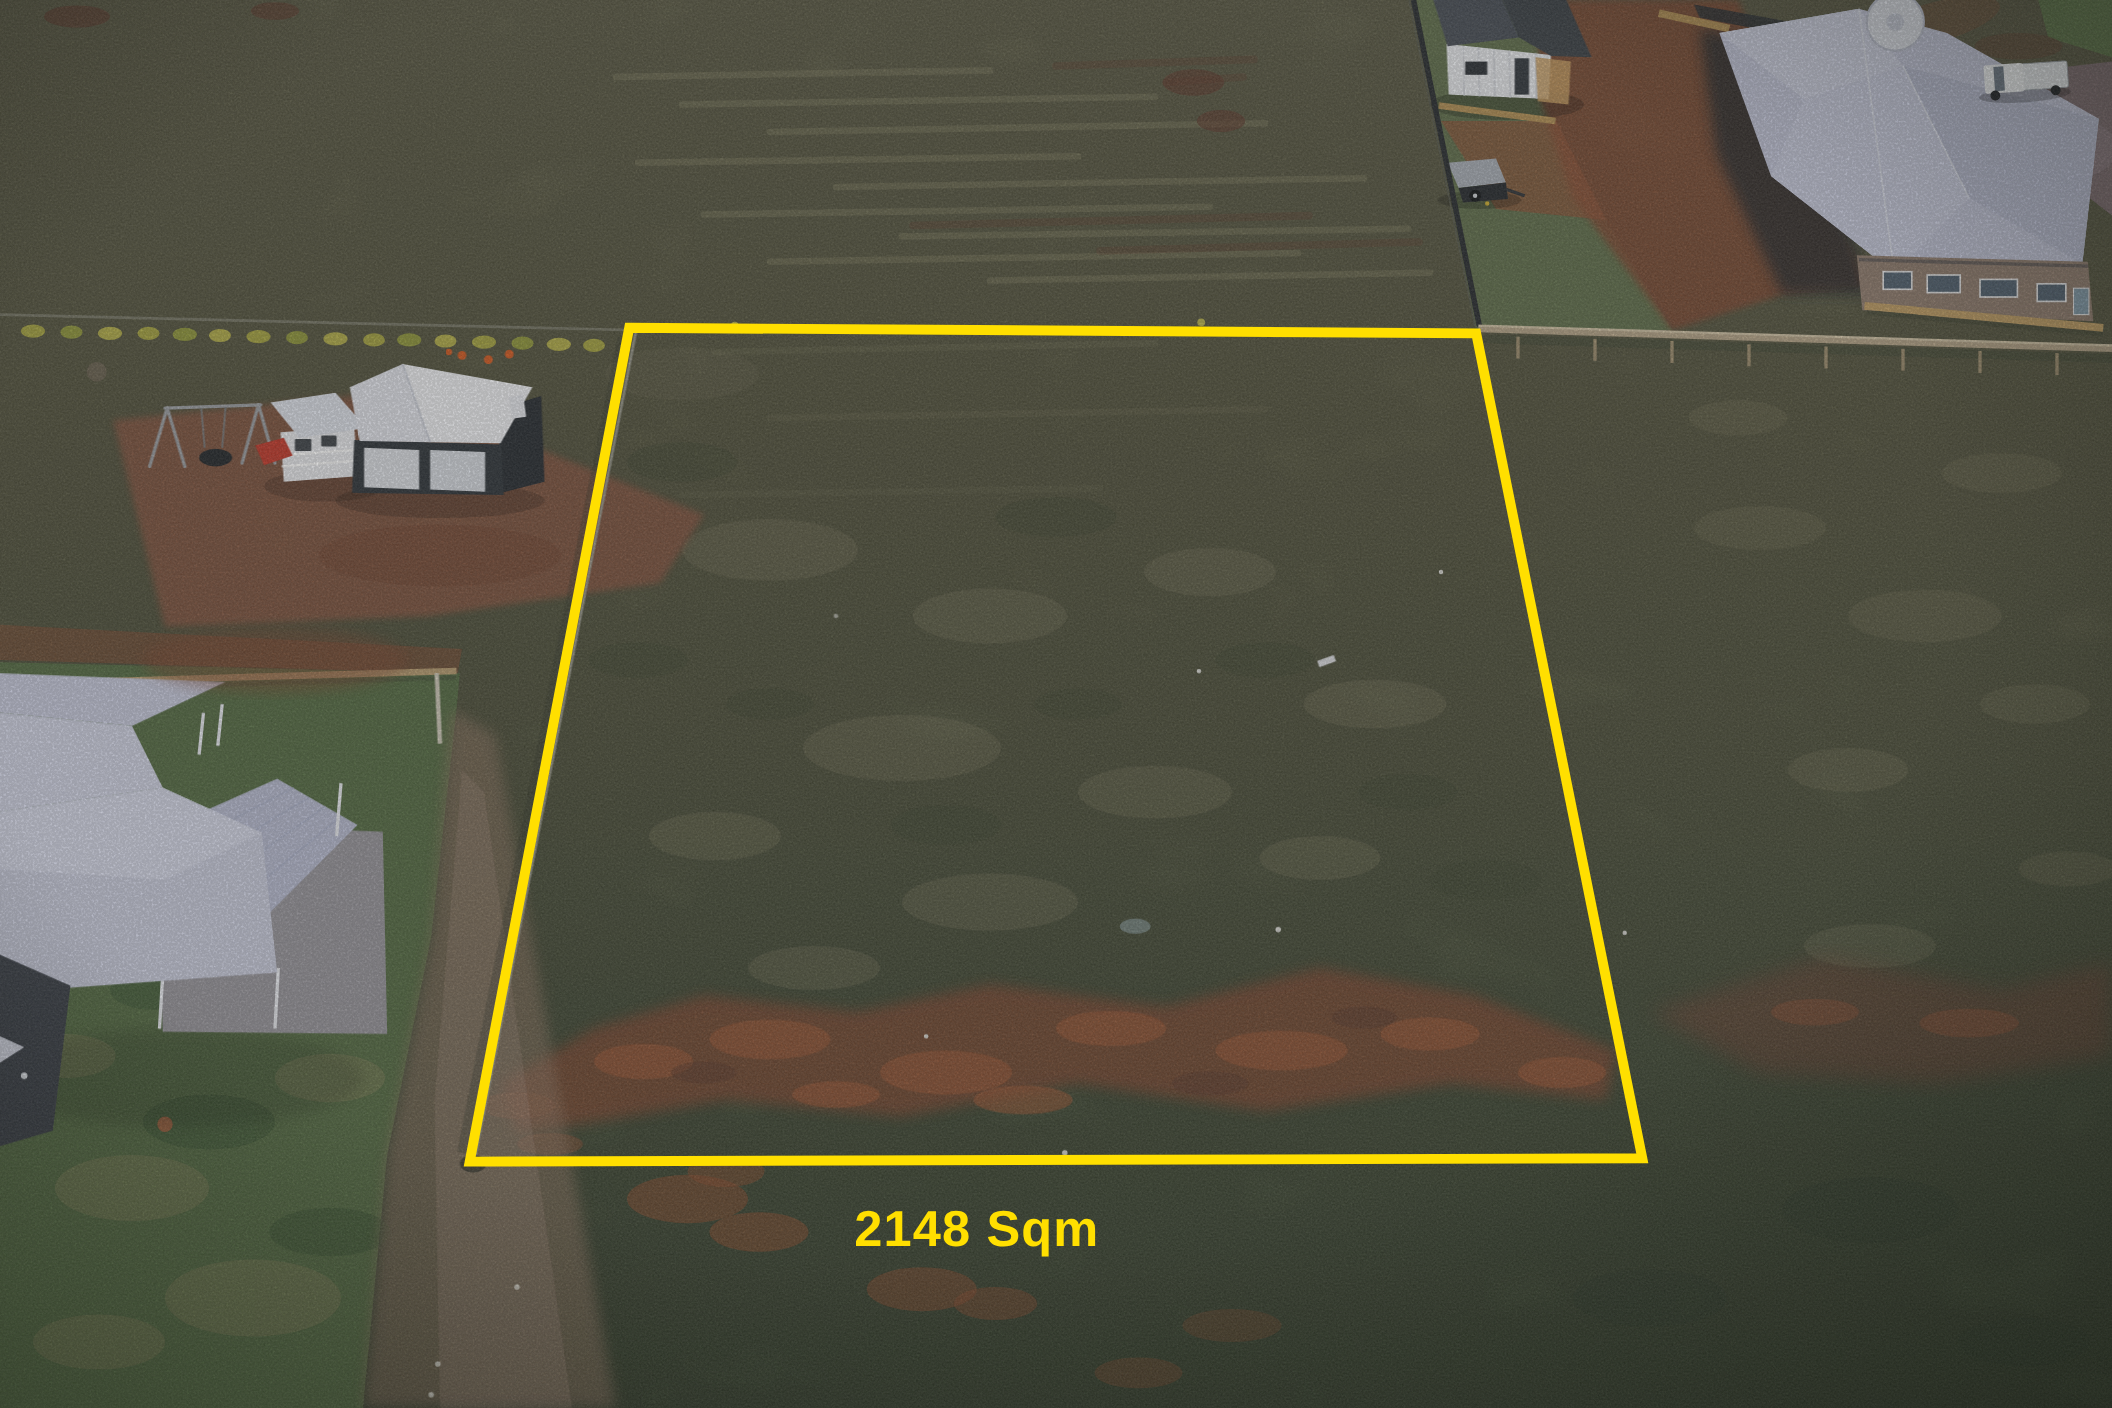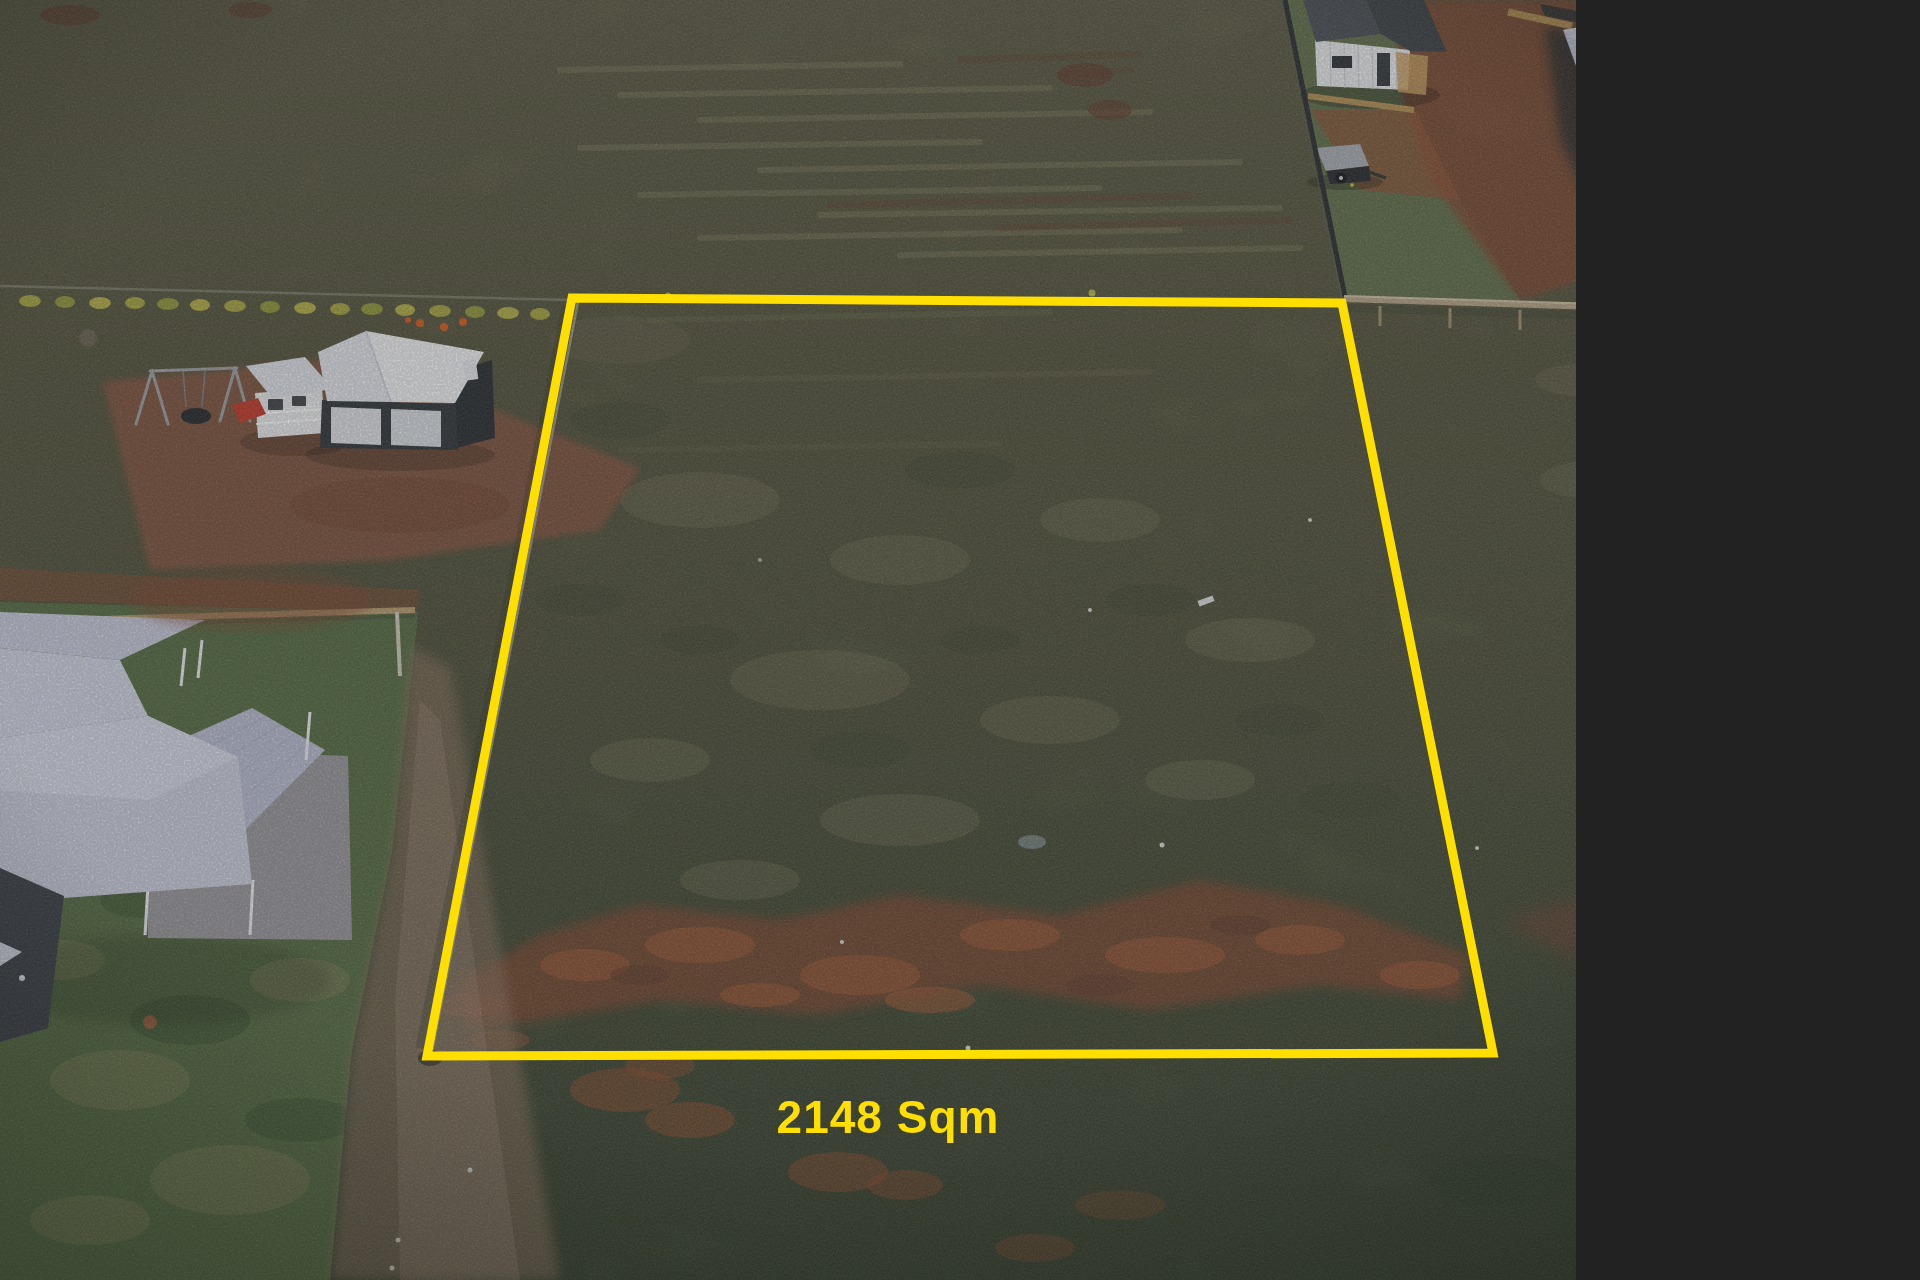--- a/index.html
+++ b/index.html
@@ -1,16 +1,16 @@
 <!DOCTYPE html>
 <html><head>
 <meta charset="utf-8">
 <style>
   html,body{margin:0;padding:0;background:#222;}
-  .stage{width:1576px;height:1280px;position:relative;overflow:hidden;}
+  .stage{width:1920px;height:1280px;position:relative;overflow:hidden;}
   svg{display:block;}
   .area-label{
     font-family:"Liberation Sans", sans-serif;
     font-weight:bold;
     font-size:46px;
     letter-spacing:1px;
   }
 </style>
 </head>
 <body>

